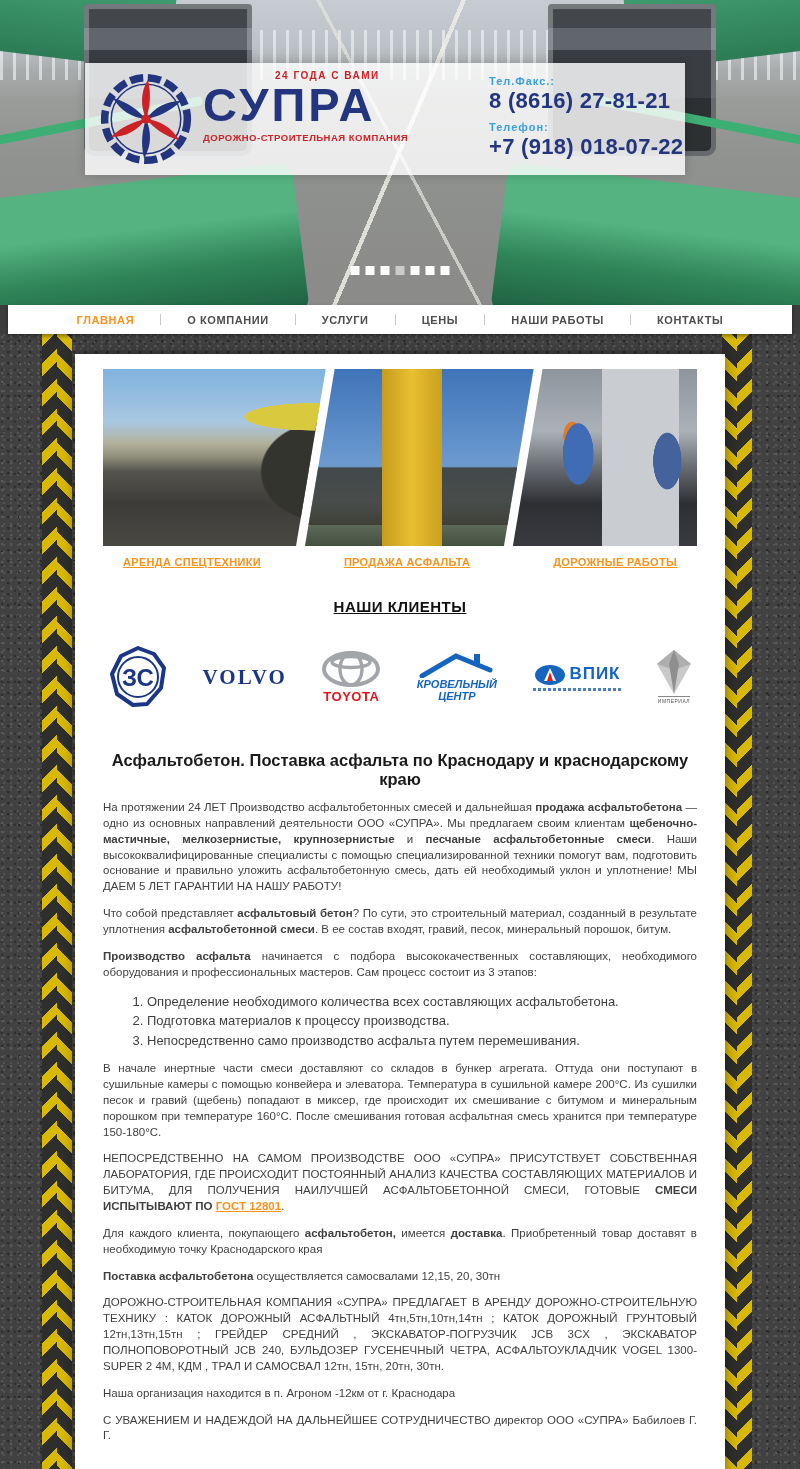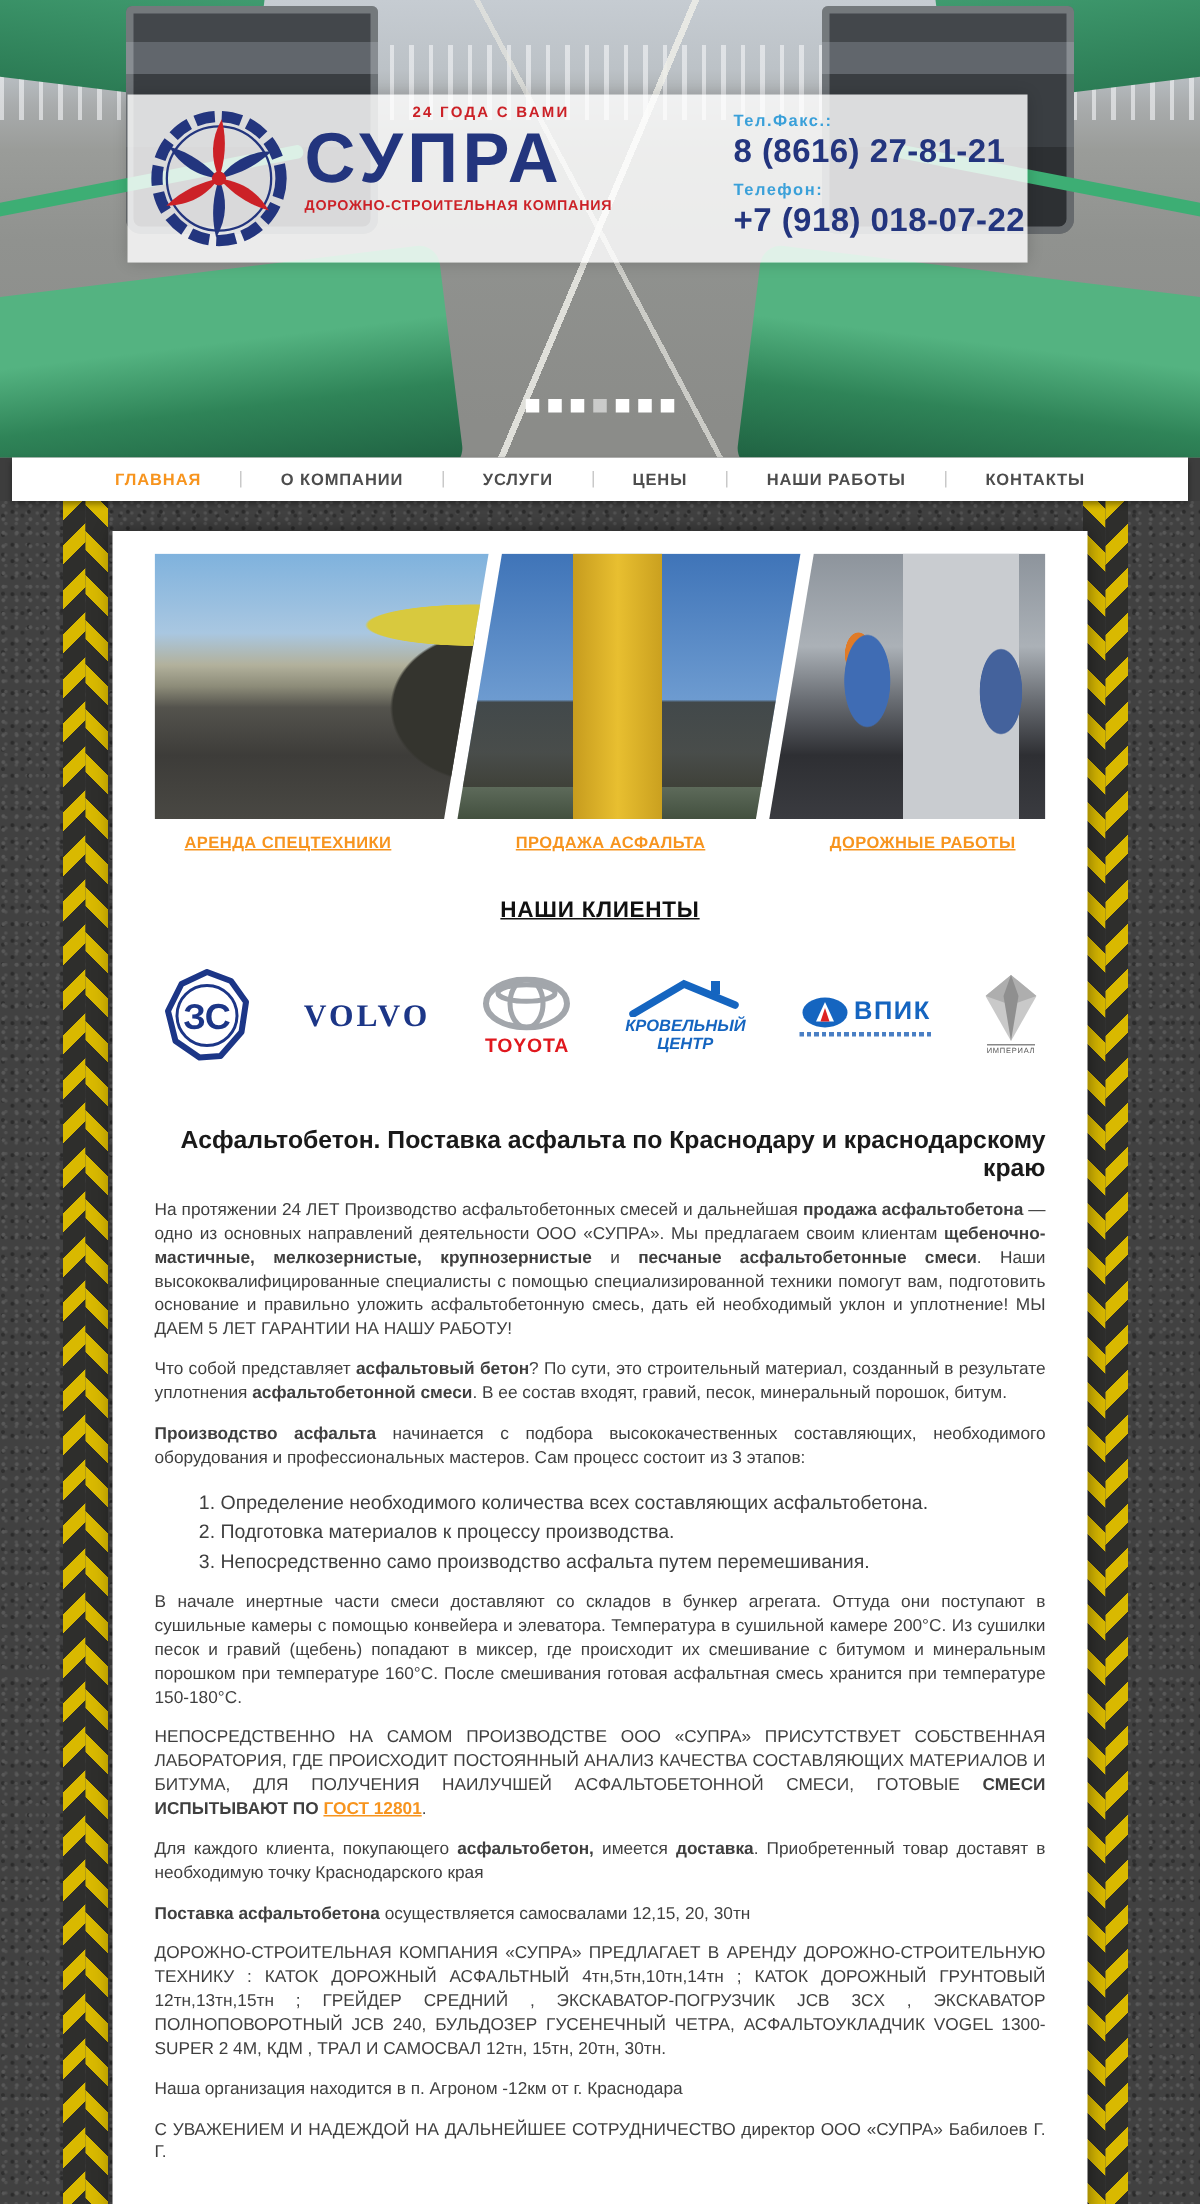--- a/index.html
+++ b/index.html
@@ -87,21 +87,21 @@
   .logos{display:flex;align-items:center;justify-content:space-between;margin-top:22px;padding:0 6px;height:80px;}
   .lg{display:flex;flex-direction:column;align-items:center;justify-content:center;}
   .volvo{color:#1c3687;font-family:"Liberation Serif",serif;font-weight:bold;font-size:21px;letter-spacing:2px;}
   .toyota-txt{color:#e0181e;font-weight:bold;font-size:13px;letter-spacing:.5px;margin-top:2px;}
   .kc-txt{color:#1565c0;font-weight:bold;font-style:italic;font-size:11px;line-height:12px;text-align:right;}
   .vpik-row{display:flex;gap:3px;}
   .vpik-txt{color:#1565c0;font-weight:bold;font-size:17px;letter-spacing:1px;}
   .vpik-line{width:88px;height:3px;margin-top:2px;background:repeating-linear-gradient(90deg,#4a7fc4 0 3px,transparent 3px 5px);}
   .imp-txt{color:#555;font-size:5px;letter-spacing:.5px;border-top:1px solid #888;padding-top:1px;margin-top:2px;}
 
-  .article-title{margin:34px 0 6px;text-align:right;font-size:16.5px;font-weight:bold;color:#1a1a1a;}
+  .article-title{margin:34px 0 6px;text-align:center;font-size:16.5px;font-weight:bold;color:#1a1a1a;}
   .article p{font-size:11.5px;line-height:1.38;color:#3f3f3f;text-align:justify;margin:11px 0;}
   .article .b{font-weight:bold;}
   .article .lnk{color:#f7941e;font-weight:bold;text-decoration:underline;cursor:pointer;}
   .article ol{margin:10px 0 10px 22px;padding-left:22px;}
   .article li{font-size:13px;line-height:1.5;color:#3f3f3f;}
 
   
   .gallery{position:relative;z-index:2;width:708px;margin:0 auto;background:#e5cf00;height:152px;box-sizing:border-box;
     padding-top:26px;display:flex;justify-content:center;gap:20px;}
 </style>

